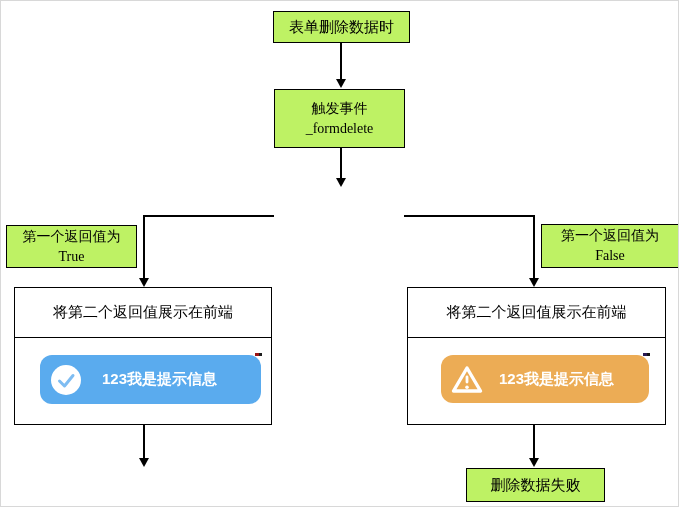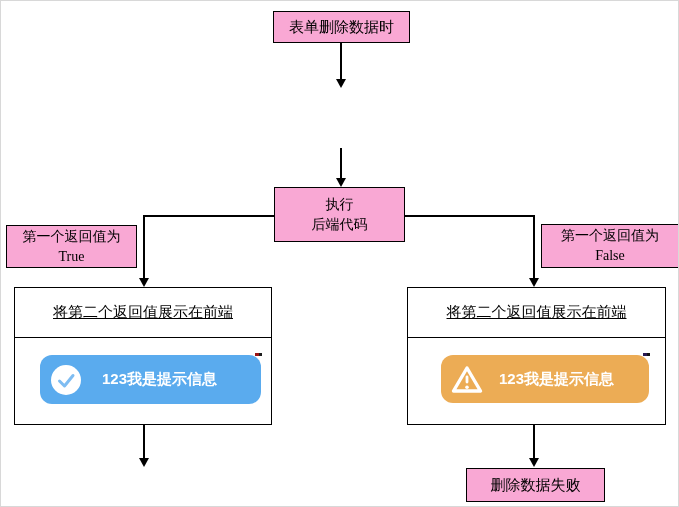--- a/index.html
+++ b/index.html
@@ -11,21 +11,21 @@
     border: 1px solid #d8d8d8;
     box-sizing: border-box;
     font-family: "Liberation Serif", "DejaVu Serif", serif;
     color: #000000;
     overflow: hidden;
   }
   .node {
     position: absolute;
     box-sizing: border-box;
     border: 1px solid #000000;
-    background: #f9a8d4;
+    background: #bef264;
     display: flex;
     flex-direction: column;
     align-items: center;
     justify-content: center;
     text-align: center;
     font-size: 14px;
     line-height: 20px;
   }
   .node .ln { display: block; }
   .hline, .vline { position: absolute; background: #000000; }
@@ -43,21 +43,20 @@
     background: #ffffff;
   }
   .bigbox .header {
     height: 50px;
     box-sizing: border-box;
     border-bottom: 1px solid #000000;
     display: flex;
     align-items: center;
     justify-content: center;
     font-size: 15px;
-    text-decoration: underline;
   }
   .toast {
     position: absolute;
     display: flex;
     align-items: center;
     border-radius: 12px;
   }
   .toast .icon-wrap { display: inline-flex; flex: none; }
   .toast-text {
     color: #ffffff;
@@ -85,28 +84,28 @@
 
 <div class="canvas">
 
   <div class="node" style="left:272px; top:10px; width:137px; height:32px; font-size:15px;">
     <span class="ln">表单删除数据时</span>
   </div>
 
   <div class="vline" style="left:339px; top:42px; width:2px; height:37px;"></div>
   <div class="arrowhead" style="left:335px; top:78px;"></div>
 
+  <div class="node" style="left:273px; top:88px; width:131px; height:59px;">
+    <span class="ln">触发事件</span>
+    <span class="ln">_formdelete</span>
+  </div>
 
   <div class="vline" style="left:339px; top:147px; width:2px; height:31px;"></div>
   <div class="arrowhead" style="left:335px; top:177px;"></div>
 
-  <div class="node" style="left:273px; top:186px; width:131px; height:55px;">
-    <span class="ln">执行</span>
-    <span class="ln">后端代码</span>
-  </div>
 
   <div class="hline" style="left:143px; top:214px; width:130px; height:2px;"></div>
   <div class="vline" style="left:142px; top:214px; width:2px; height:64px;"></div>
   <div class="arrowhead" style="left:138px; top:277px;"></div>
 
   <div class="hline" style="left:403px; top:214px; width:131px; height:2px;"></div>
   <div class="vline" style="left:532px; top:214px; width:2px; height:64px;"></div>
   <div class="arrowhead" style="left:528px; top:277px;"></div>
 
   <div class="node" style="left:5px; top:224px; width:131px; height:43px;">

